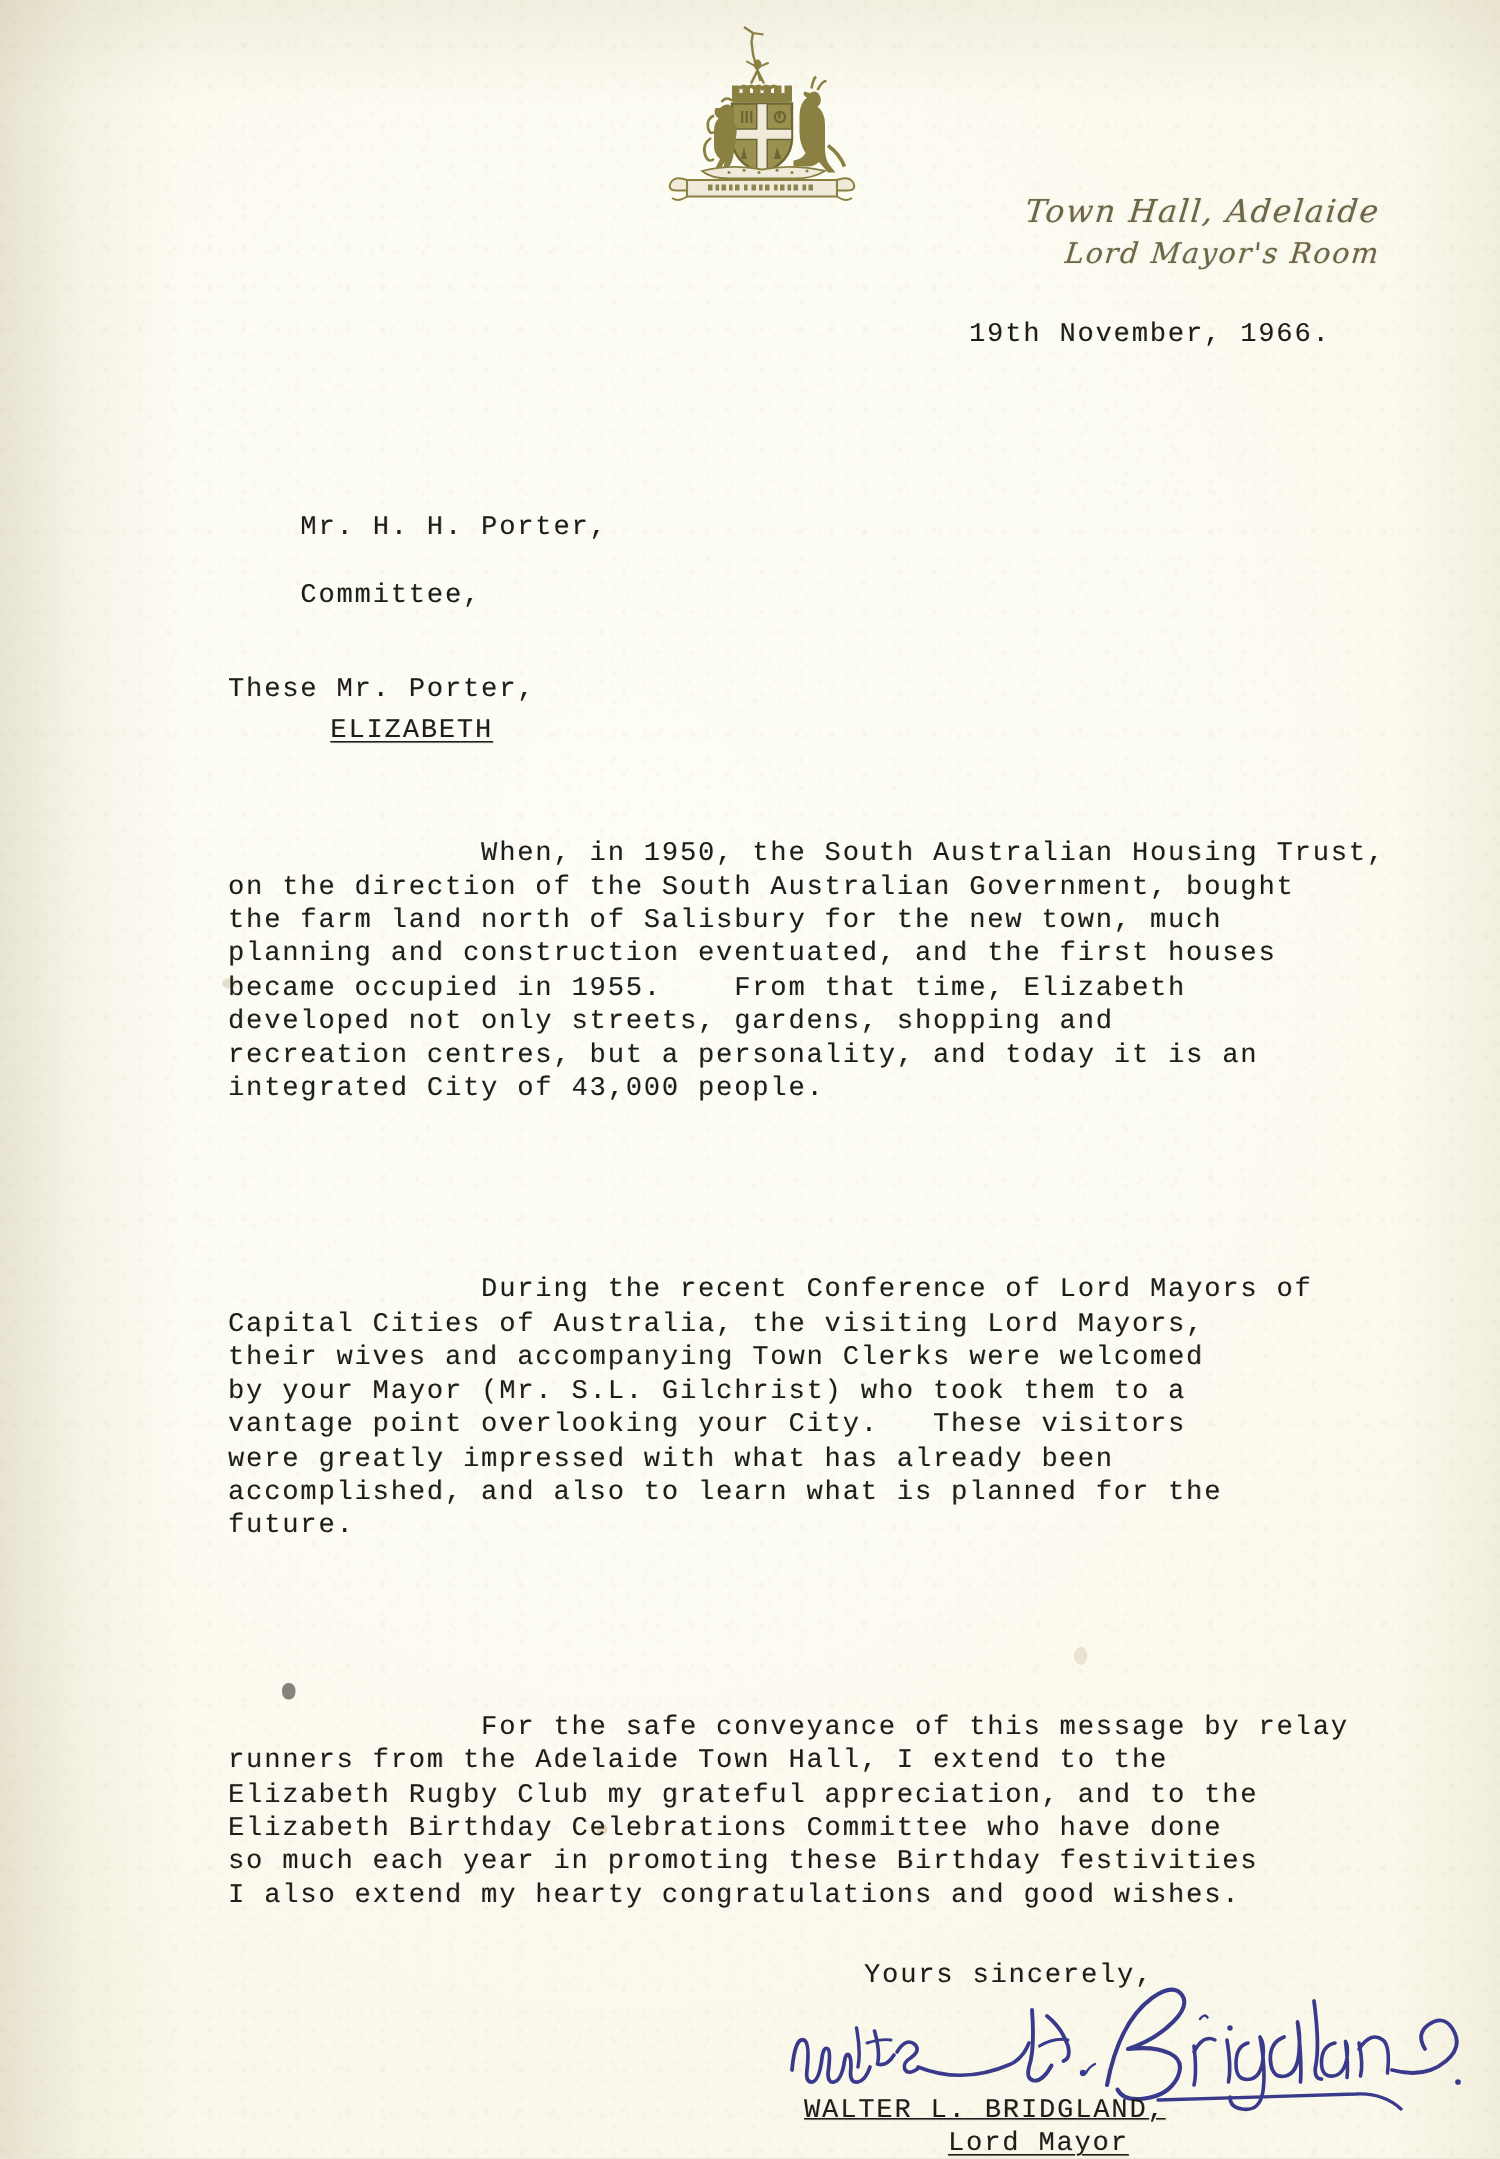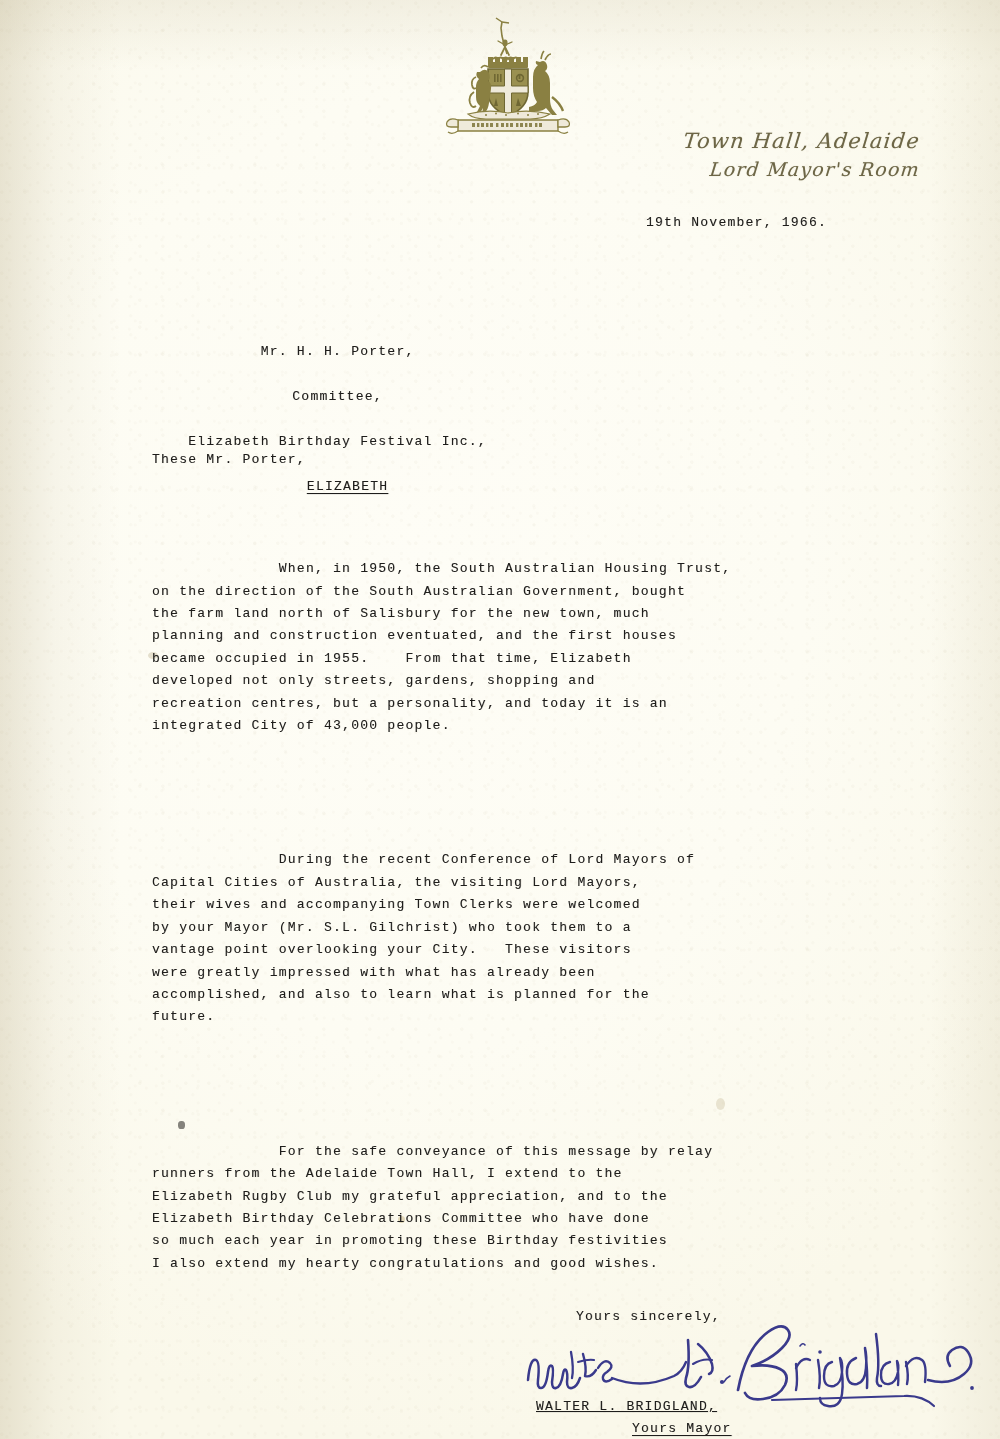--- a/index.html
+++ b/index.html
@@ -89,29 +89,29 @@
     letter-spacing: 1.2px;
     transform: skewX(-6deg);
     text-shadow: 0 0 1px rgba(109,102,70,.35);
   }
   #letterhead .lh-2 { font-size: 19px; }
 
   
   .typed {
     position: absolute;
     color: #1e1d1b;
-    font-size: 13px;
+    font-size: 18px;
     line-height: 22.4px;
     letter-spacing: 1.25px;
     white-space: pre;
     text-shadow: 0.35px 0.25px 0 rgba(40,38,34,.32);
   }
 
   #date        { left: 646px; top: 212px; }
-  #addressee   { left: 152px; top: 319px; text-align: center; }
+  #addressee   { left: 152px; top: 319px; }
   #salutation  { left: 152px; top: 449px; }
   #body        { left: 152px; top: 491px; }
   #closing     { left: 576px; top: 1306px; }
   #signer      { left: 536px; top: 1396px; text-decoration: underline; }
   #signer-role { left: 612px; top: 1418px; }
 
   .para { margin: 0 0 22.4px 0; }
   .para:last-child { margin-bottom: 0; }
 
   .u {
@@ -249,21 +249,21 @@
   <div id="letterhead">
     <span class="lh lh-1">Town Hall, Adelaide</span>
     <span class="lh lh-2">Lord Mayor's Room</span>
   </div>
 
   <div id="date" class="typed">19th November, 1966.</div>
 
   <div id="addressee" class="typed">
     <span>Mr. H. H. Porter,</span><br>
     <span>Committee,</span><br>
-    <span>Elizabeth Birthday Festival Inc.,</span><br>
+    <br>
     <span class="u">ELIZABETH</span>
   </div>
 
   <div id="salutation" class="typed">These Mr. Porter,</div>
 
   <div id="body" class="typed">
     <p class="para">
       <span>        When, in 1950, the South Australian Housing Trust,
 on the direction of the South Australian Government, bought
 the farm land north of Salisbury for the new town, much
@@ -337,15 +337,15 @@
 
         <path d="M272 82 q60 -2 132 -4 q18 -1 30 10" stroke-width="2.2"></path>
 
         <path d="M230 58 q-4 2 -6 6" stroke-width="1.6"></path>
         <path d="M300 28 q3 -4 5 -1" stroke-width="1.6"></path>
       </g>
     </svg>
   </div>
 
   <div id="signer" class="typed">WALTER L. BRIDGLAND,</div>
-  <div id="signer-role" class="typed u">Yours Mayor</div>
+  <div id="signer-role" class="typed u">Lord Mayor</div>
 
 </div>
 
 </body></html>

